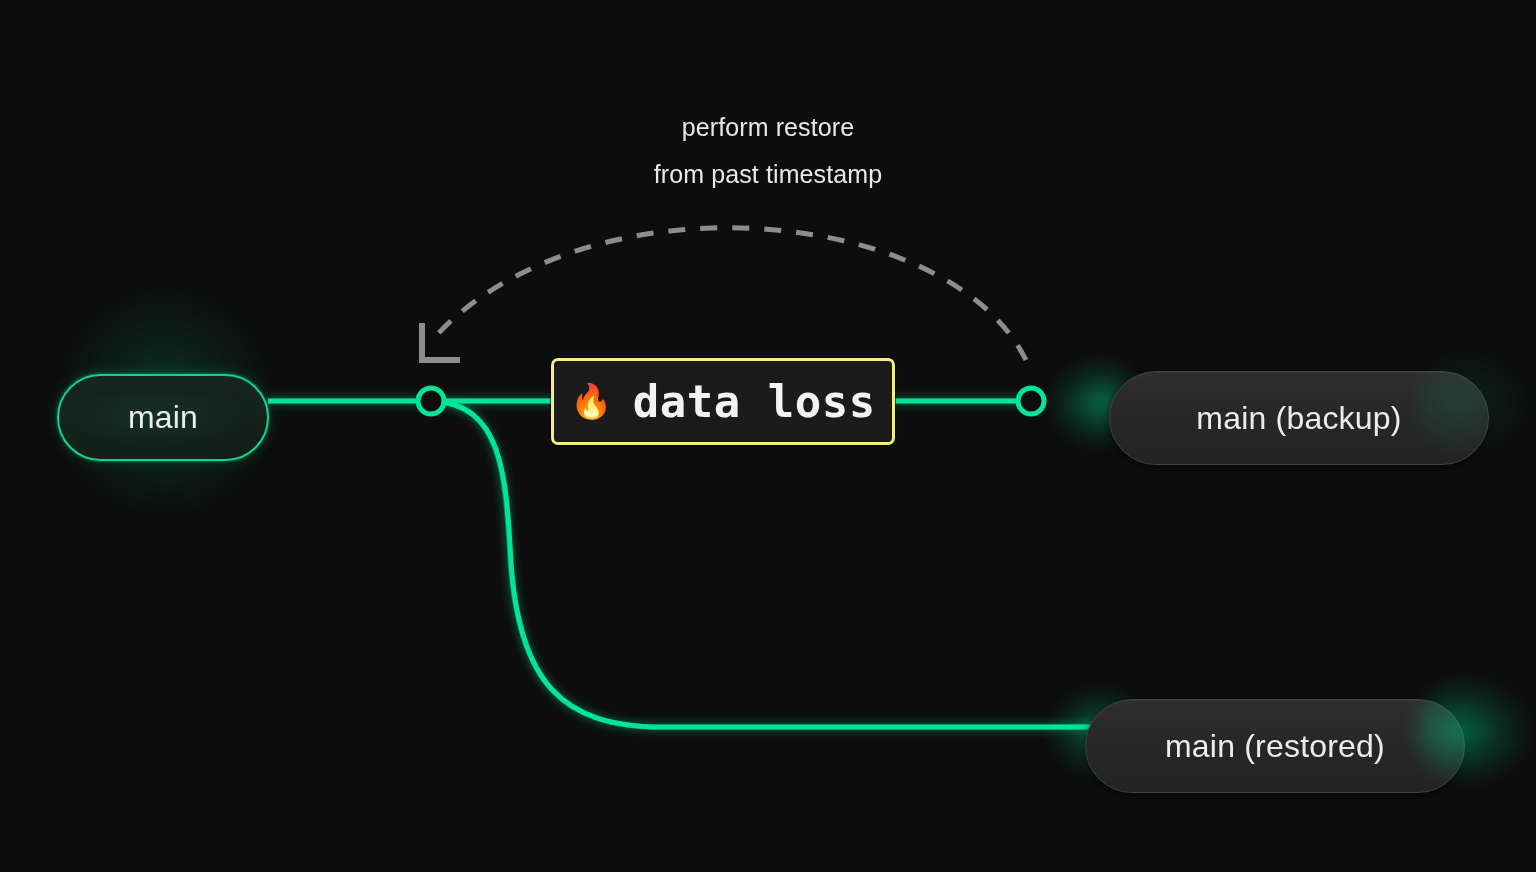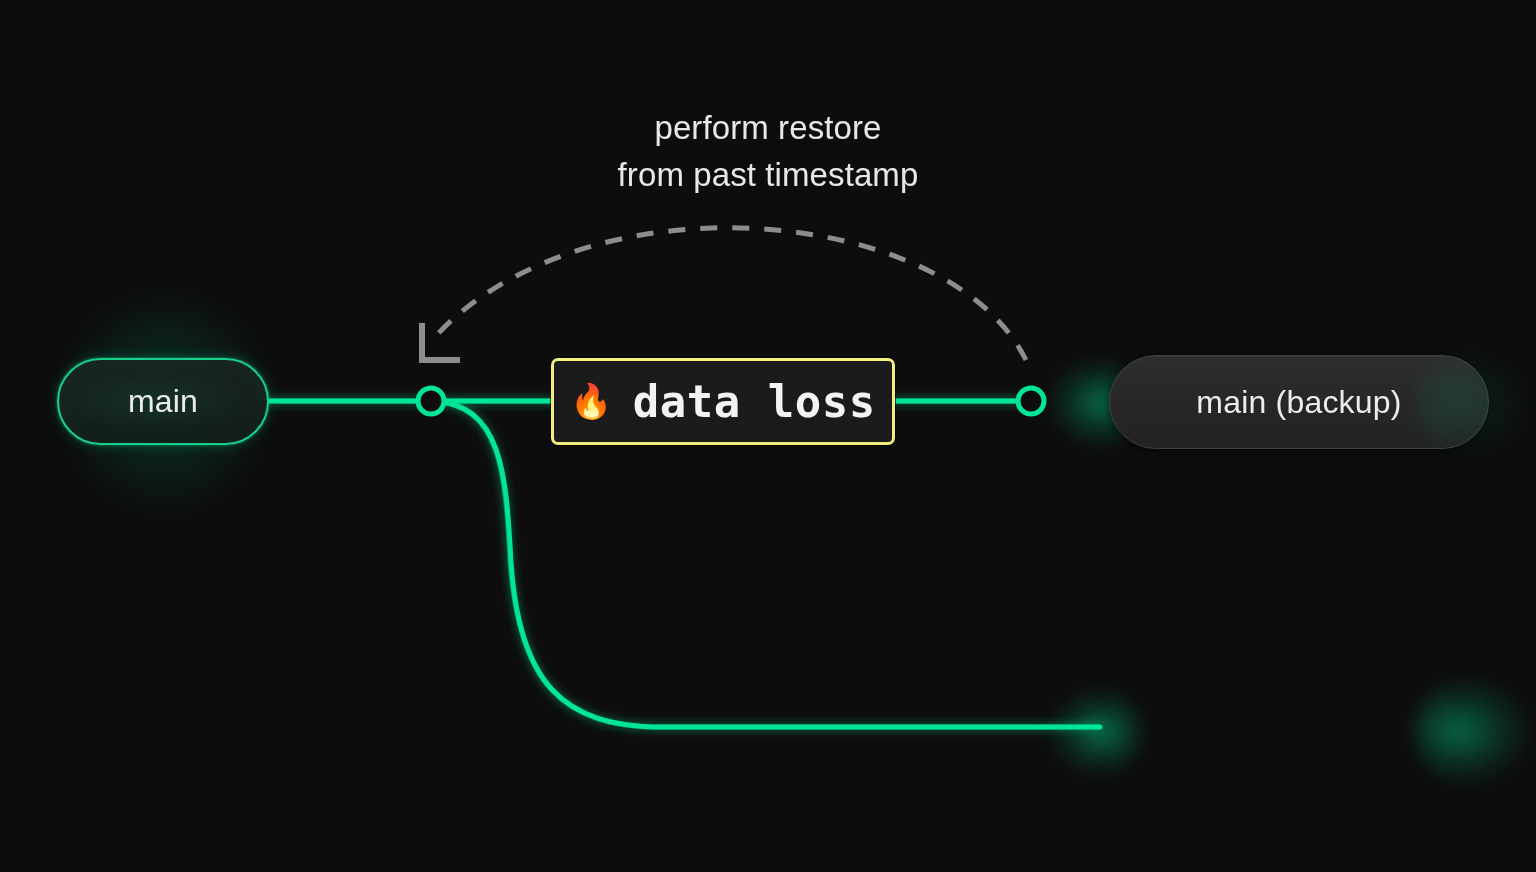--- a/index.html
+++ b/index.html
@@ -30,37 +30,38 @@
   }
 
   
   .caption {
     position: absolute;
     left: 0;
     top: 104px;
     width: 1536px;
     text-align: center;
     color: #e8e8e8;
-    font-size: 33px;
+    font-size: 25px;
     line-height: 47px;
     letter-spacing: 0.1px;
     white-space: pre-line;
   }
 
   
   .pill {
     position: absolute;
     display: flex;
     align-items: center;
     justify-content: center;
     border-radius: 999px;
     color: #ececec;
     font-size: 32px;
     letter-spacing: 0.2px;
     white-space: nowrap;
+    margin-top: 16px;
   }
 
   
   .pill-main {
     left: 57px;
     top: 358px;
     width: 212px;
     height: 87px;
     border: 2px solid #19d08a;
     background:
@@ -204,19 +205,22 @@
 from past timestamp</div>
 
   <div class="pill pill-main">
     <span>main</span>
   </div>
 
   <div class="pill pill-grey pill-backup">
     <span>main (backup)</span>
   </div>
 
+  <div class="pill pill-grey pill-restored">
+    <span>main (restored)</span>
+  </div>
 
   <div class="loss-box">
     <span class="loss-emoji">🔥</span>
     <span class="loss-label">data loss</span>
   </div>
 
 </div>
 
 </body></html>

